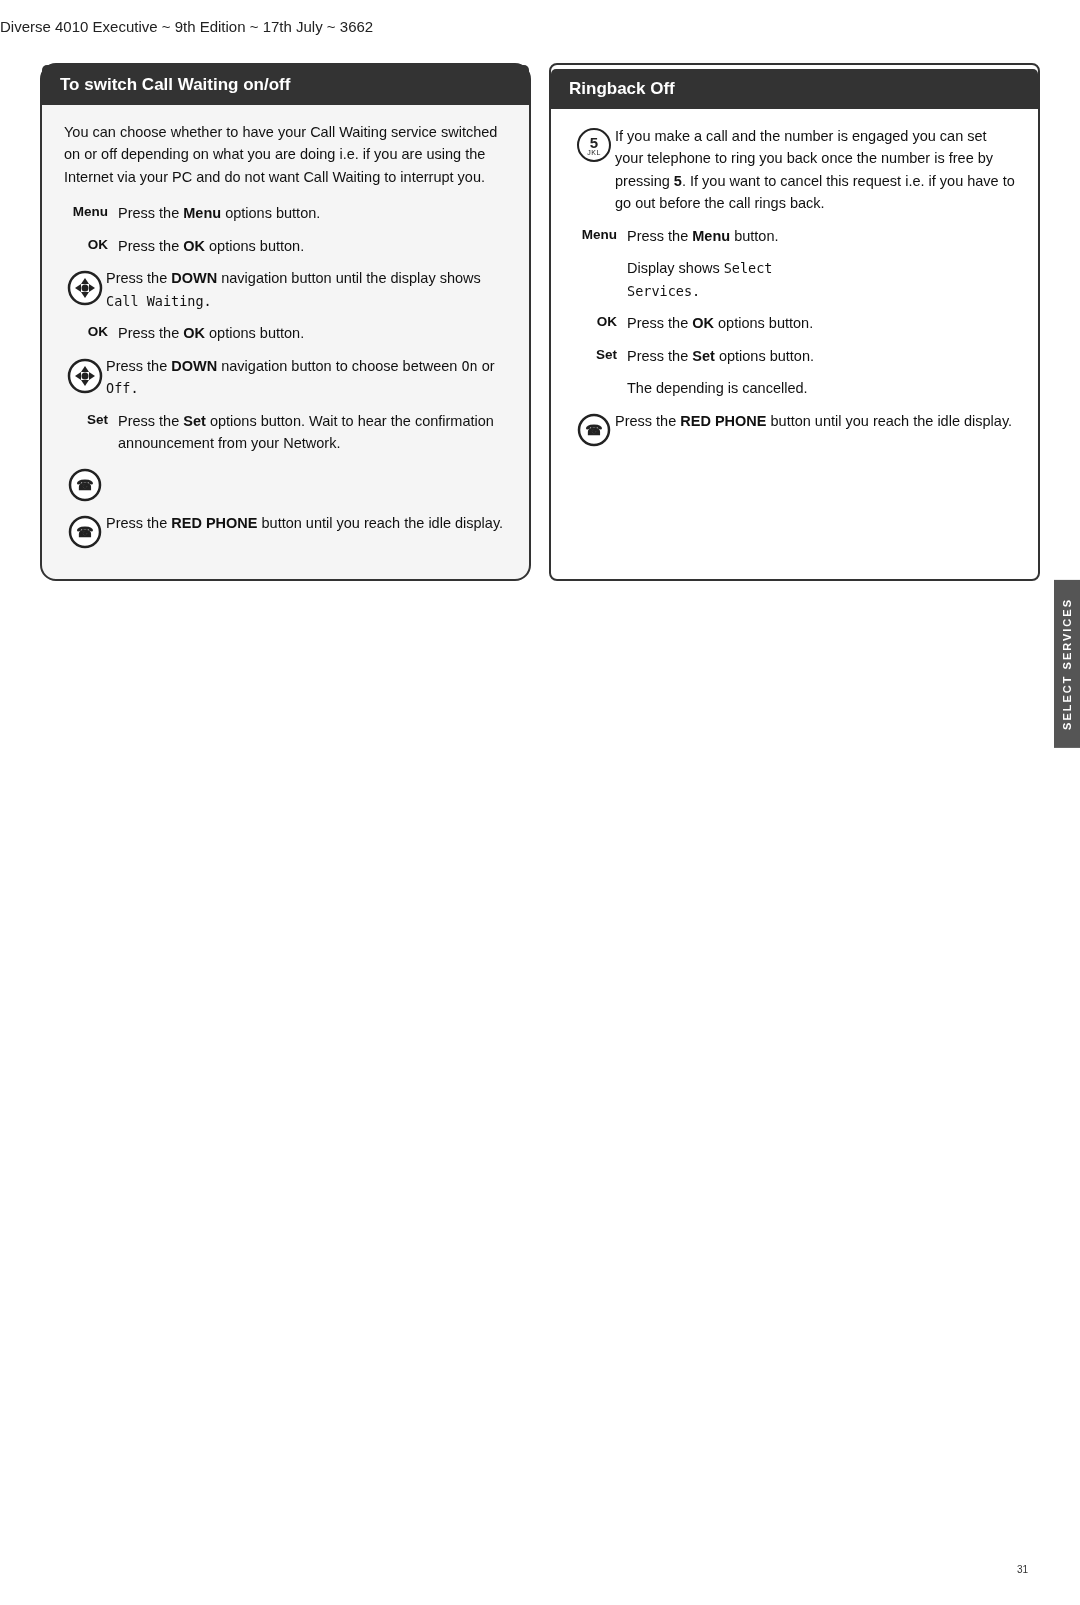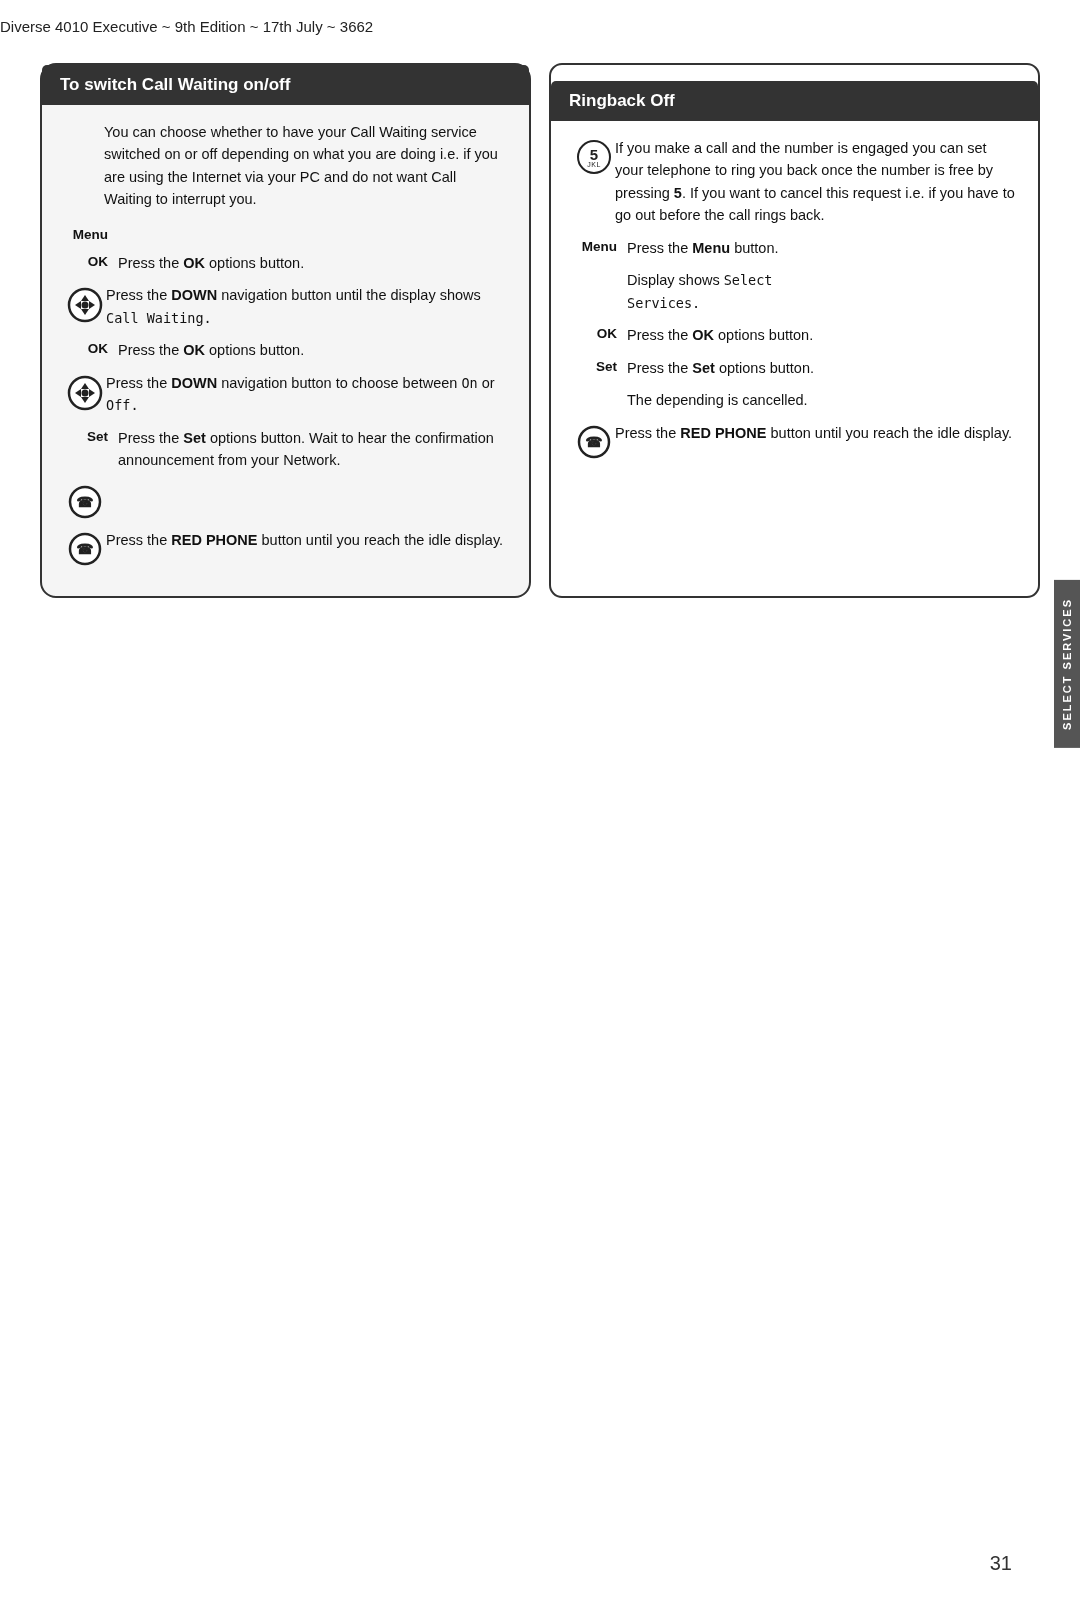--- a/index.html
+++ b/index.html
@@ -43,42 +43,41 @@
       display: flex;
       align-items: center;
     }
     .left-col .section-body {
       padding: 16px 22px 0 22px;
     }
     
     .right-col {
       flex: 1;
       border: 2px solid #333;
-      border-radius: 13px;
-      padding: 16px 0 20px 0;
+      border-radius: 8px;
+      padding: 4px 0 20px 0;
       background: #fff;
     }
     .right-col .section-header {
       background: #333;
       color: #fff;
       font-weight: bold;
       font-size: 17px;
       padding: 10px 18px;
       border-radius: 5px 5px 0 0;
     }
     .right-col .section-body {
       padding: 16px 22px 0 22px;
     }
 
     .intro-text {
       font-size: 14.5px;
       line-height: 1.55;
       margin-bottom: 14px;
       color: #111;
-      margin-left: 40px;
     }
 
     .step-row {
       display: flex;
       align-items: flex-start;
       margin-bottom: 10px;
       gap: 0;
     }
     .step-label {
       min-width: 54px;
@@ -145,22 +144,22 @@
       text-orientation: mixed;
       transform: rotate(180deg);
       padding: 18px 7px;
       border-radius: 0 0 0 0;
       text-transform: uppercase;
     }
 
     .page-number {
       position: absolute;
       bottom: 30px;
-      right: 68px;
-      font-size: 20px;
+      right: 52px;
+      font-size: 10px;
       color: #333;
     }
 
     
     .nav-svg {
       width: 36px;
       height: 36px;
     }
     .phone-svg {
       width: 34px;
@@ -178,20 +177,21 @@
 
   <div class="left-col">
     <div class="section-header">
       <span>To switch Call Waiting on/off</span>
     </div>
     <div class="section-body">
       <p class="intro-text">You can choose whether to have your Call Waiting service switched on or off depending on what you are doing i.e. if you are using the Internet via your PC and do not want Call Waiting to interrupt you.</p>
 
       <div class="step-row">
         <div class="step-label">Menu</div>
+        <div class="step-text">Press the <b>Menu</b> options button.</div>
       </div>
 
 
       <div class="step-row">
         <div class="step-label">OK</div>
         <div class="step-text">Press the <b>OK</b> options button.</div>
       </div>
 
       <div class="step-row">
         <div class="step-icon">

